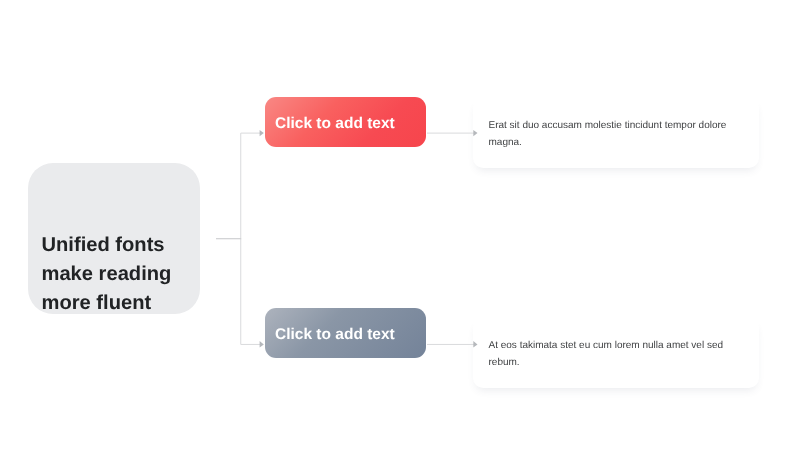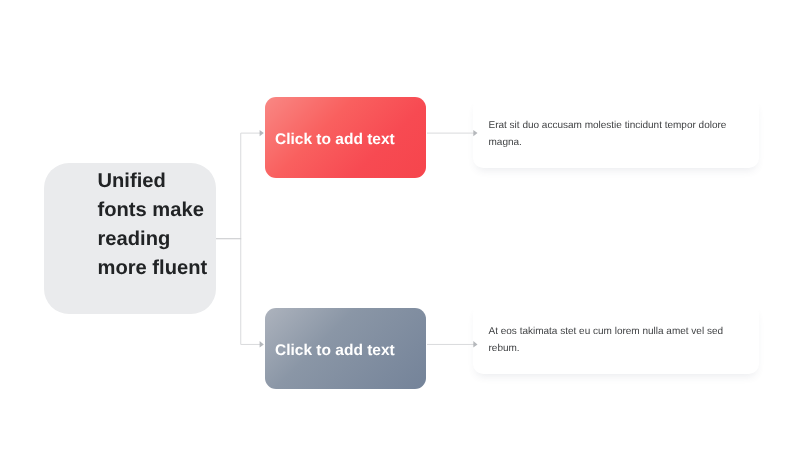--- a/index.html
+++ b/index.html
@@ -9,32 +9,32 @@
     overflow:hidden; position:relative;
     -webkit-font-smoothing:antialiased;
     text-rendering:geometricPrecision;
   }
   
   #slide { position:absolute; inset:0; transform:translateZ(0);
            backface-visibility:hidden; }
   .node { position:absolute; box-sizing:border-box; }
 
   .root-node {
-    left:44px; top:162.5px; width:172px; height:151px;
+    left:28px; top:162.5px; width:172px; height:151px;
     background:#eaebed; border-radius:25px;
-    display:flex; align-items:flex-start;padding-left:40px;
+    display:flex; align-items:flex-end;
   }
   .root-node .root-text { position:relative; top:4.5px; }
   .root-text {
     font-size:20.15px; font-weight:bold; color:#212325;
     line-height:29px; padding-left:13.5px; letter-spacing:0px;
   }
 
   .branch {
-    width:161px; height:81px; border-radius:11px;
+    width:161px; height:50px; border-radius:11px;
     display:flex; align-items:center;
   }
   .branch-label {
     font-size:15.5px; font-weight:bold; color:#ffffff;
     padding-left:10px; position:relative; top:2px;
   }
   .branch-red { left:265px; top:97px;
     background:linear-gradient(135deg,
       rgb(249,136,132) 0%,
       rgb(249,96,95) 37%,
@@ -46,21 +46,21 @@
       rgb(138,150,166) 38%,
       rgb(116,131,153) 100%); }
 
   .card {
     left:473px; width:286px; height:70px; background:#ffffff;
     border-radius:10px;
     box-shadow:0 5px 8px -3px rgba(60,70,90,.105);
     display:flex; align-items:center;
   }
   .card-top { top:98px; }
-  .card-bot { top:304px; }
+  .card-bot { top:318px; }
   .card-text {
     font-size:10px; color:#404244; line-height:17px; position:relative; top:1px;
     padding:0 15.5px; letter-spacing:0px;
   }
 
   svg.conn { position:absolute; left:0; top:0; width:800px; height:450px;
     pointer-events:none; z-index:5; }
 </style>
 </head>
 <body>

